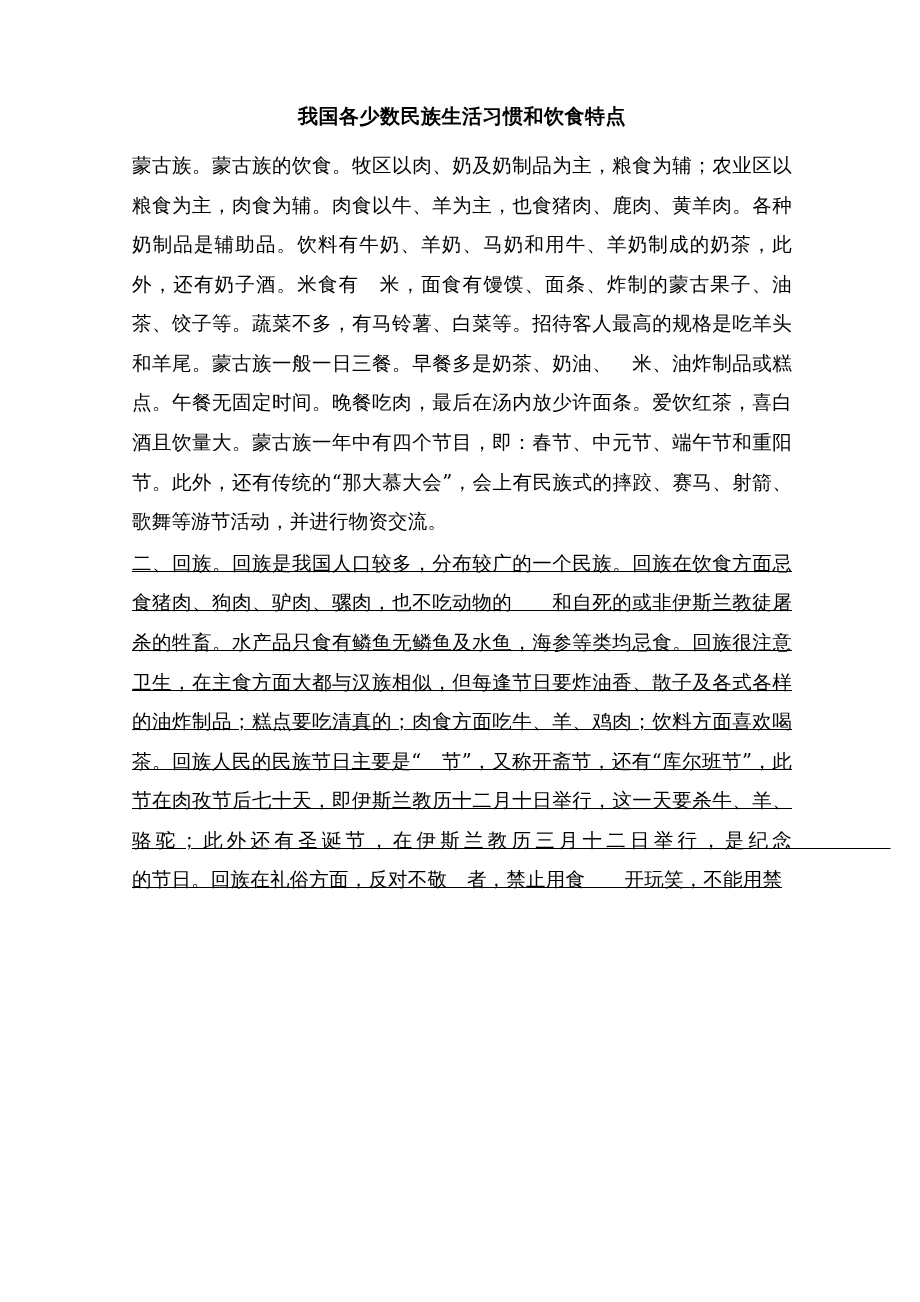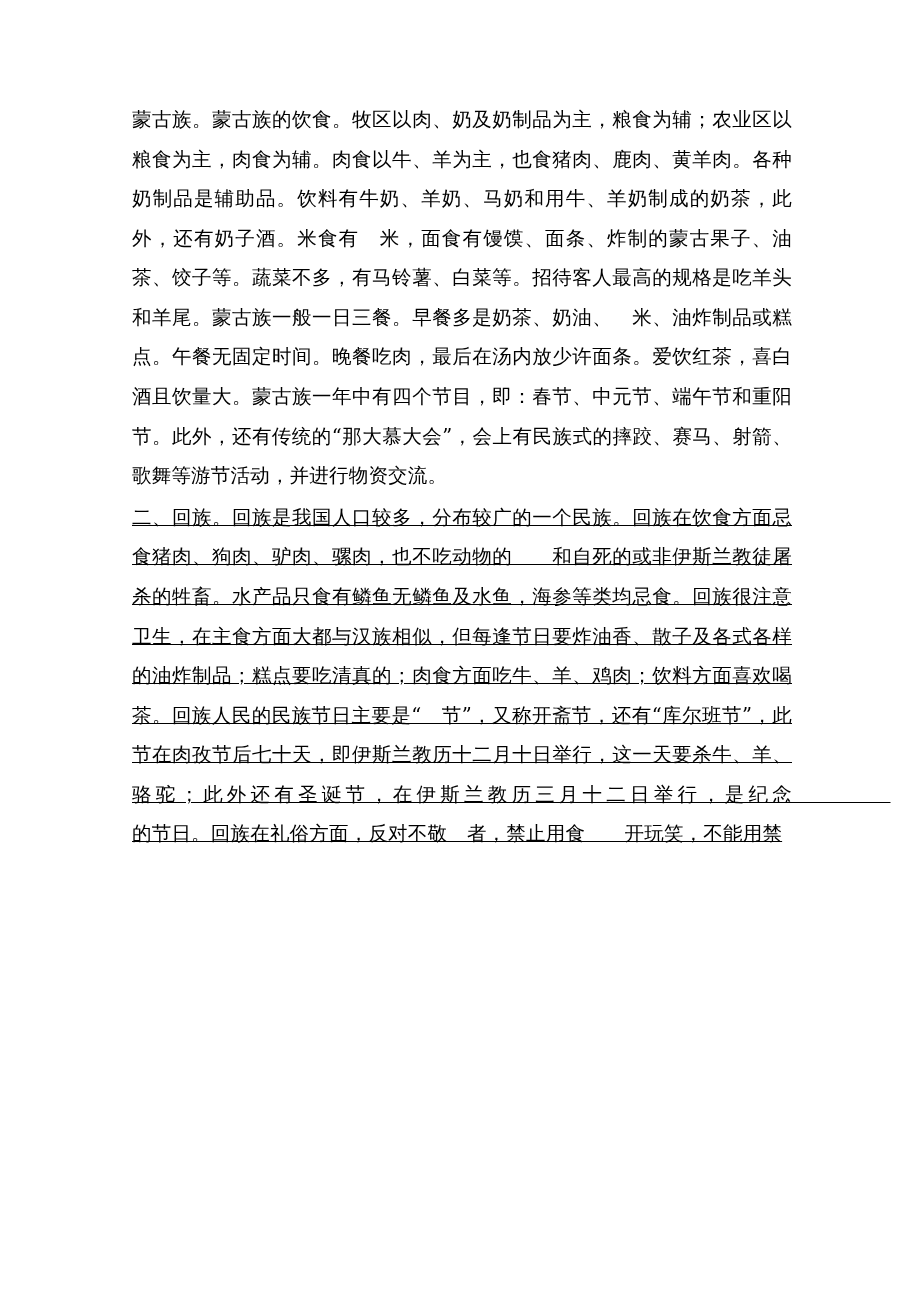--- a/index.html
+++ b/index.html
@@ -65,17 +65,18 @@
     white-space: nowrap;
   }
 </style>
 </head>
 <body>
 
 <div class="page">
 
 
   <div class="content">
+    <h1 class="doc-title">我国各少数民族生活习惯和饮食特点</h1>
     <p class="para">蒙古族。蒙古族的饮食。牧区以肉、奶及奶制品为主，粮食为辅；农业区以粮食为主，肉食为辅。肉食以牛、羊为主，也食猪肉、鹿肉、黄羊肉。各种奶制品是辅助品。饮料有牛奶、羊奶、马奶和用牛、羊奶制成的奶茶，此外，还有奶子酒。米食有　米，面食有馒馍、面条、炸制的蒙古果子、油茶、饺子等。蔬菜不多，有马铃薯、白菜等。招待客人最高的规格是吃羊头和羊尾。蒙古族一般一日三餐。早餐多是奶茶、奶油、　米、油炸制品或糕点。午餐无固定时间。晚餐吃肉，最后在汤内放少许面条。爱饮红茶，喜白酒且饮量大。蒙古族一年中有四个节目，即：春节、中元节、端午节和重阳节。此外，还有传统的“那大慕大会”，会上有民族式的摔跤、赛马、射箭、歌舞等游节活动，并进行物资交流。</p>
     <p class="para">二、回族。回族是我国人口较多，分布较广的一个民族。回族在饮食方面忌食猪肉、狗肉、驴肉、骡肉，也不吃动物的　　和自死的或非伊斯兰教徒屠杀的牲畜。水产品只食有鳞鱼无鳞鱼及水鱼，海参等类均忌食。回族很注意卫生，在主食方面大都与汉族相似，但每逢节日要炸油香、散子及各式各样的油炸制品；糕点要吃清真的；肉食方面吃牛、羊、鸡肉；饮料方面喜欢喝茶。回族人民的民族节日主要是“　节”，又称开斋节，还有“库尔班节”，此节在肉孜节后七十天，即伊斯兰教历十二月十日举行，这一天要杀牛、羊、骆驼；此外还有圣诞节，在伊斯兰教历三月十二日举行，是纪念　　　　　的节日。回族在礼俗方面，反对不敬　者，禁止用食　　开玩笑，不能用禁</p>
   </div>
 
 </div>
 
 </body></html>

